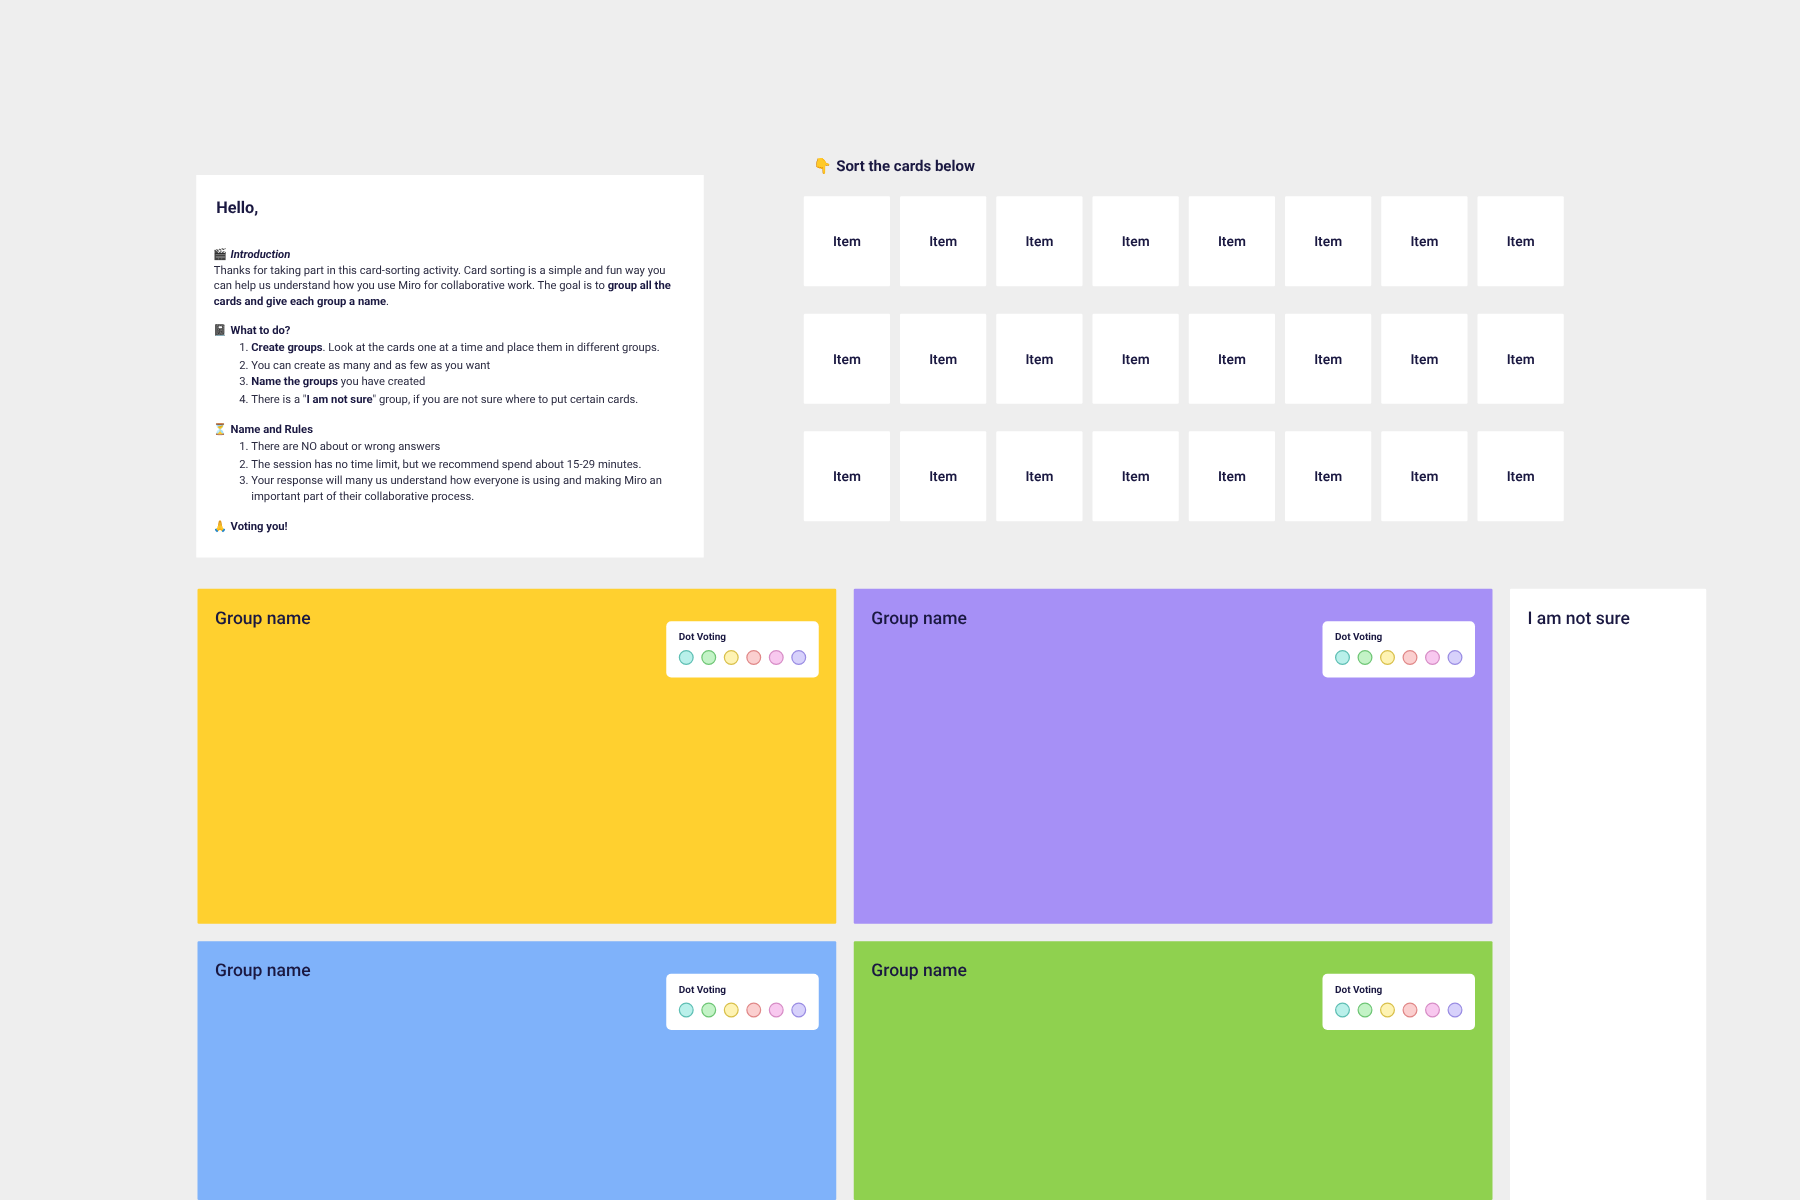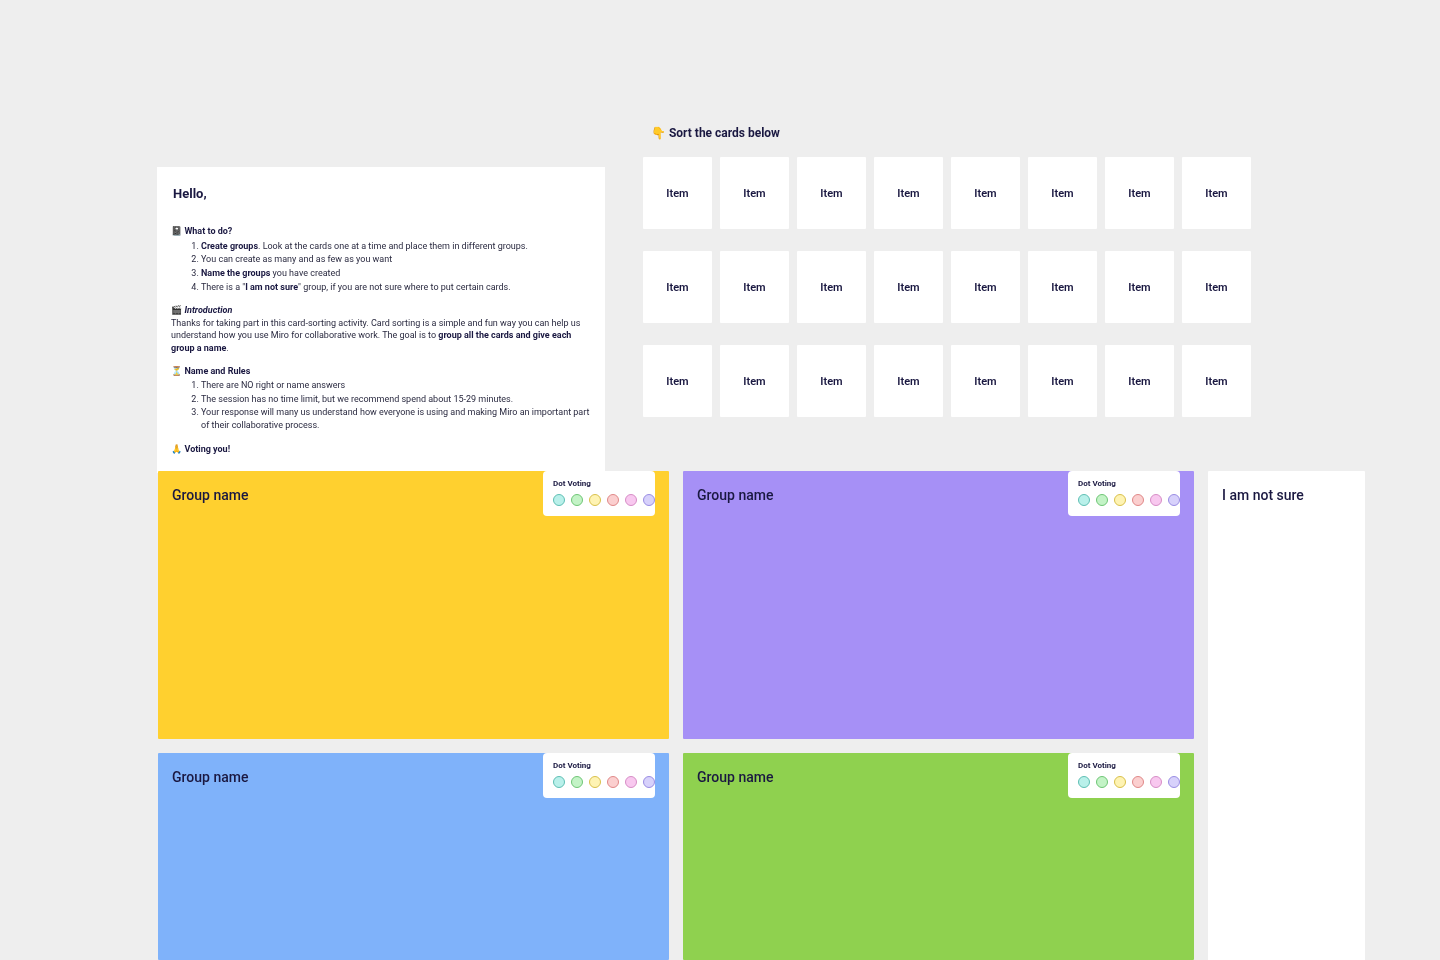--- a/index.html
+++ b/index.html
@@ -19,22 +19,22 @@
   .canvas{
     position:relative;
     width:1440px;
     height:960px;
   }
 
   
   .intro-panel{
     position:absolute;
     left:157px;
-    top:167px;
-    width:448px;
+    top:140px;
+    width:406px;
     background:#ffffff;
     padding:16px 14px 18px 14px;
     font-size:9px;
     line-height:1.4;
     color:var(--text-body);
   }
   .intro-hello{
     font-weight:700;
     font-size:13px;
     color:var(--navy);
@@ -105,24 +105,24 @@
     overflow:hidden;
   }
   .group-title{
     font-size:14px;
     font-weight:500;
     color:var(--navy);
   }
   .dot-voting{
     position:absolute;
     right:14px;
-    top:0;
+    top:26px;
     background:#ffffff;
     border-radius:4px;
-    padding:8px 0 10px 10px;
+    padding:8px 10px 10px 10px;
   }
   .dot-voting-label{
     font-size:8px;
     font-weight:700;
     color:var(--navy);
     margin-bottom:6px;
   }
   .dots{display:flex; gap:6px;}
   .dot{width:12px; height:12px; border-radius:50%;}
   .notsure-zone{
@@ -145,45 +145,45 @@
     height:207px; 
   }
 </style>
 </head>
 <body>
 
 <div class="canvas">
 
   <div class="intro-panel">
     <div class="intro-hello">Hello,</div>
+
+    <div class="intro-block">
+      <span class="emoji">🎬</span>
+      <span class="intro-section-head">Introduction</span>
+      <div class="intro-body">
+        <span>Thanks for taking part in this card-sorting activity. Card sorting is a simple and fun way you can help us understand how you use Miro for collaborative work. The goal is to </span><span class="intro-strong">group all the cards and give each group a name</span><span>.</span>
+      </div>
+    </div>
 
     <div class="intro-block">
       <span class="emoji">📓</span>
       <span class="intro-section-head noitalic">What to do?</span>
       <ol class="intro-list" id="what-list">
           <li><span></span><span class="intro-strong">Create groups</span><span>. Look at the cards one at a time and place them in different groups.</span></li>
           <li><span>You can create as many and as few as you want</span><span></span></li>
           <li><span></span><span class="intro-strong">Name the groups</span><span> you have created</span></li>
           <li><span>There is a "</span><span class="intro-strong">I am not sure</span><span>" group, if you are not sure where to put certain cards.</span></li>
         </ol>
     </div>
 
     <div class="intro-block">
-      <span class="emoji">🎬</span>
-      <span class="intro-section-head">Introduction</span>
-      <div class="intro-body">
-        <span>Thanks for taking part in this card-sorting activity. Card sorting is a simple and fun way you can help us understand how you use Miro for collaborative work. The goal is to </span><span class="intro-strong">group all the cards and give each group a name</span><span>.</span>
-      </div>
-    </div>
-
-    <div class="intro-block">
       <span class="emoji">⏳</span>
       <span class="intro-section-head noitalic">Name and Rules</span>
       <ol class="intro-list" id="rules-list">
-          <li>There are NO right or name answers</li>
+          <li>There are NO about or wrong answers</li>
           <li>The session has no time limit, but we recommend spend about 15-29 minutes.</li>
           <li>Your response will many us understand how everyone is using and making Miro an important part of their collaborative process.</li>
         </ol>
     </div>
 
     <div>
       <span class="emoji">🙏</span>
       <span class="intro-strong">Voting you!</span>
     </div>
   </div>

